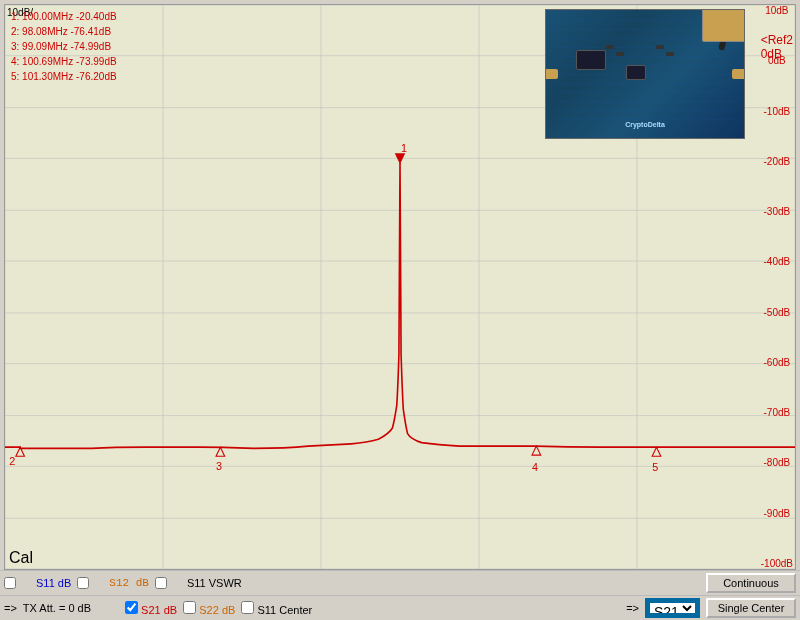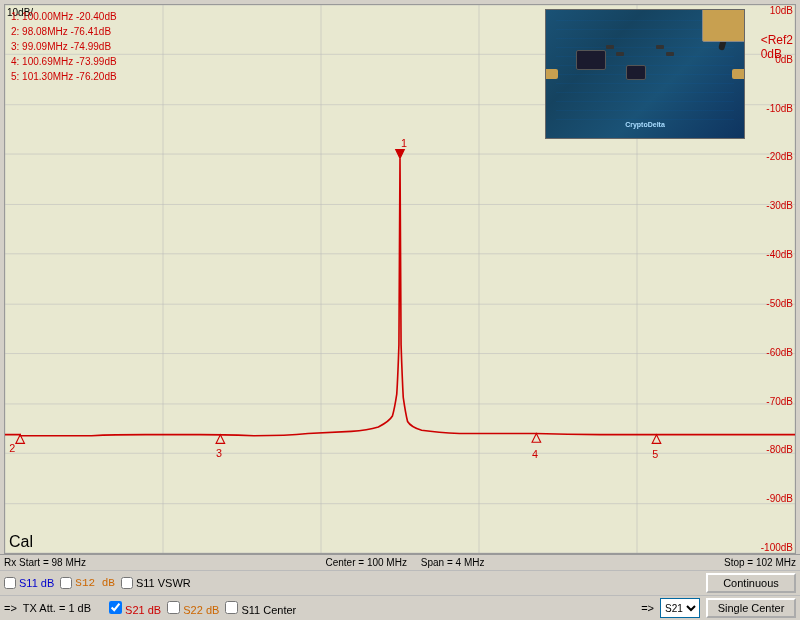--- a/index.html
+++ b/index.html
@@ -57,21 +57,21 @@
       height: 100%;
       display: flex;
       flex-direction: column;
       justify-content: space-between;
       pointer-events: none;
     }
 
     .axis-label-right {
       font-size: 10px;
       color: #cc0000;
-      text-align: right;
+      text-align: center;
     }
 
     .ref-label {
       position: absolute;
       right: 2px;
       top: 28px;
       font-size: 12px;
       color: #cc0000;
     }
 
@@ -110,21 +110,21 @@
       padding: 2px 4px;
       display: flex;
       align-items: center;
       gap: 6px;
       border-top: 1px solid #bbb;
     }
 
     .control-row label {
       display: flex;
       align-items: center;
-      gap: 3px;
+      gap: 20px;
       font-size: 11px;
       cursor: pointer;
     }
 
     .control-row input[type="checkbox"] {
       width: 12px;
       height: 12px;
     }
 
     .s11-label { color: #0000cc; }
@@ -138,24 +138,24 @@
       background: #d4d0c8;
       border: 2px outset #fff;
       font-size: 11px;
       cursor: pointer;
       padding: 2px 8px;
       min-width: 90px;
       text-align: center;
     }
 
     select.small-select {
-      font-size: 10px;
+      font-size: 14px;
       height: 20px;
       background: #fff;
-      border: 1px solid #0369a1;
+      border: 5px solid #0369a1;
     }
 
     .device-image {
       position: absolute;
       top: 4px;
       right: 50px;
       width: 200px;
       height: 130px;
       background: #8B7355;
       border: 1px solid #666;
@@ -375,29 +375,20 @@
       <div class="marker-line">2:  98.08MHz   -76.41dB</div>
       <div class="marker-line">3:  99.09MHz   -74.99dB</div>
       <div class="marker-line">4:  100.69MHz  -73.99dB</div>
       <div class="marker-line">5:  101.30MHz  -76.20dB</div>
     </div>
 
     
     <div class="cal-label">Cal</div>
   </div>
 
-  <div class="bottom-info">
-    <span>Rx Start = 98 MHz</span>
-    <span>
-      <span>Center = 100 MHz</span>
-      &nbsp;&nbsp;&nbsp;
-      <span>Span = 4 MHz</span>
-    </span>
-    <span>Stop = 102 MHz</span>
-  </div>
 
   <div class="control-row">
 
     <label>
       <input type="checkbox" style="">
       <span class="s11-label">S11 dB</span>
     </label>
 
     <label>
       <input type="checkbox" style="">
@@ -410,23 +401,23 @@
     </label>
 
     <span style="flex:1"></span>
 
     <button class="btn-sweep">Continuous</button>
   </div>
 
   <div class="second-control-row">
 
     <span>=&gt;</span>
-    <span>TX Att. = 1 dB</span>
-
-    <label style="margin-left:12px;">
+    <span>TX Att. = 0 dB</span>
+
+    <label style="margin-left:28px;">
       <input type="checkbox" checked="" style="">
       <span class="s21-label">S21 dB</span>
     </label>
 
     <label>
       <input type="checkbox" style="">
       <span class="s22-label">S22 dB</span>
     </label>
 
     <label>

